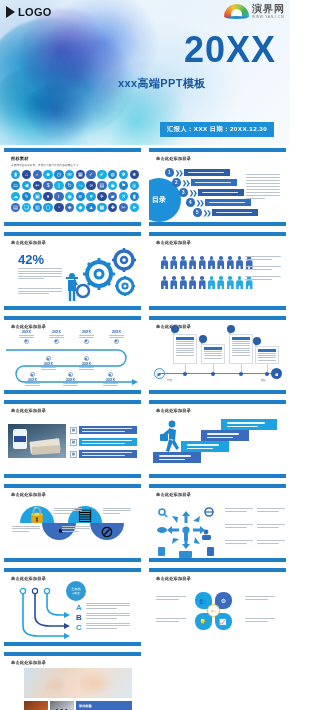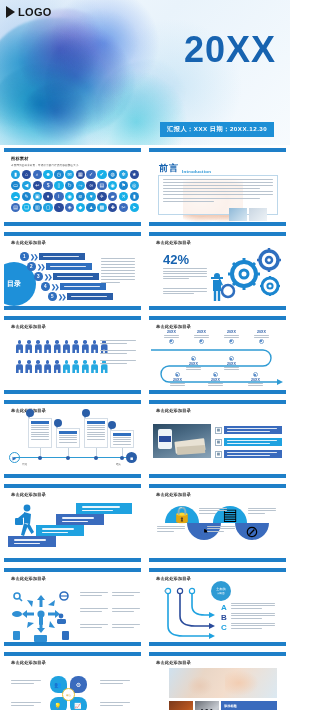--- a/index.html
+++ b/index.html
@@ -204,22 +204,33 @@
     <div class="petal" style="left:-10px;top:60px;width:120px;height:90px;background:radial-gradient(ellipse at 40% 50%,rgba(25,185,215,.62),rgba(25,185,215,0) 66%);transform:rotate(8deg);"></div>
     <div class="petal" style="left:60px;top:8px;width:80px;height:70px;background:radial-gradient(ellipse at 50% 50%,rgba(150,200,240,.55),rgba(150,200,240,0) 70%);"></div>
     <div class="petal" style="left:96px;top:60px;width:90px;height:80px;background:radial-gradient(ellipse at 40% 45%,rgba(175,220,242,.45),rgba(175,220,242,0) 72%);"></div>
     <div class="petal" style="left:24px;top:80px;width:70px;height:66px;background:radial-gradient(ellipse at 45% 50%,rgba(140,85,205,.45),rgba(140,85,205,0) 66%);transform:rotate(30deg);"></div>
 
     <div class="logo">
       <span class="logo-tri"></span>
       <span class="logo-text">LOGO</span>
     </div>
 
+    <div class="watermark">
+      <span class="wm-fan">
+        <span class="wm-arc"></span>
+          <span class="wm-base"></span>
+      </span>
+      <span class="wm-right">
+        <span class="wm-cn">演界网</span>
+        <span class="wm-url">WWW.YANJ.CN</span>
+      </span>
+    </div>
 
     <div class="cover-year">20XX</div>
+    <div class="cover-sub">xxx高端PPT模板</div>
     <div class="cover-footer">汇报人：XXX      日期：20XX.12.30</div>
   </div>
 
   <div class="grid">
 
     <div class="slide">
       <div class="slide-inner">
         <div class="topbar"></div>
         <div class="botbar"></div>
         <div class="stitle">图标素材</div>
@@ -270,43 +281,20 @@
             <div class="ico" style="background: rgb(23, 176, 232);">◆</div>
             <div class="ico" style="background: rgb(27, 134, 207);">▲</div>
             <div class="ico" style="background: rgb(31, 162, 224);">▩</div>
             <div class="ico" style="background: rgb(42, 75, 155);">✚</div>
             <div class="ico" style="background: rgb(58, 107, 189);">✂</div>
             <div class="ico" style="background: rgb(23, 176, 232);">➤</div>
           </div>
       </div>
     </div>
 
-    <div class="slide">
-      <div class="slide-inner">
-        <div class="topbar"></div>
-          <div class="botbar"></div>
-        <div class="pre-h">
-          <span class="pre-cn">前言</span>
-          <span class="pre-en">Introduction</span>
-        </div>
-        <div class="pre-hands"></div>
-        <div class="pre-box" id="prebox">
-            <div class="ln" title="尊敬的各位领导、各位来宾，感谢您在百忙之中抽出时间参加本次会议。" style="width: 100%;"></div>
-            <div class="ln" title="回顾过去一年的工作，在公司领导的正确指导下，全体员工齐心协力，克服困难，" style="width: 100%;"></div>
-            <div class="ln" title="顺利完成了年度各项目标任务，取得了可喜的成绩。在此，我代表项目组向大家汇报" style="width: 100%;"></div>
-            <div class="ln" title="过去一年的主要工作情况、存在的问题以及下一阶段的工作思路和改进措施。" style="width: 88%;"></div>
-            <div class="ln" title="本次汇报共分为四个部分：工作总结回顾、主要成绩分析、存在问题剖析、下一步" style="width: 100%;"></div>
-            <div class="ln" title="工作计划。希望通过本次汇报，能够与各位领导和同事进行深入交流，听取宝贵意见，" style="width: 100%;"></div>
-            <div class="ln" title="共同推动各项工作再上新台阶，为公司持续健康发展贡献力量。" style="width: 88%;"></div>
-            <div class="ln" title="以上内容仅为示例文字，请在此处替换为您的实际内容。" style="width: 46%;"></div>
-          </div>
-        <div class="pre-th" style="left:80px;background:linear-gradient(135deg,#8fb9d8,#d9e8f2);"></div>
-        <div class="pre-th" style="left:100px;background:linear-gradient(135deg,#c9d6e2,#eef3f7);"></div>
-      </div>
-    </div>
 
     <div class="slide">
       <div class="slide-inner">
         <div class="topbar"></div>
           <div class="botbar"></div>
         <div class="stitle">单击此处添加目录</div>
         <div class="cat-circle">目录</div>
         <div id="catrows">
             <div class="cat-row" style="left: 16px; top: 20px;">
               <div class="cat-num">1</div>

